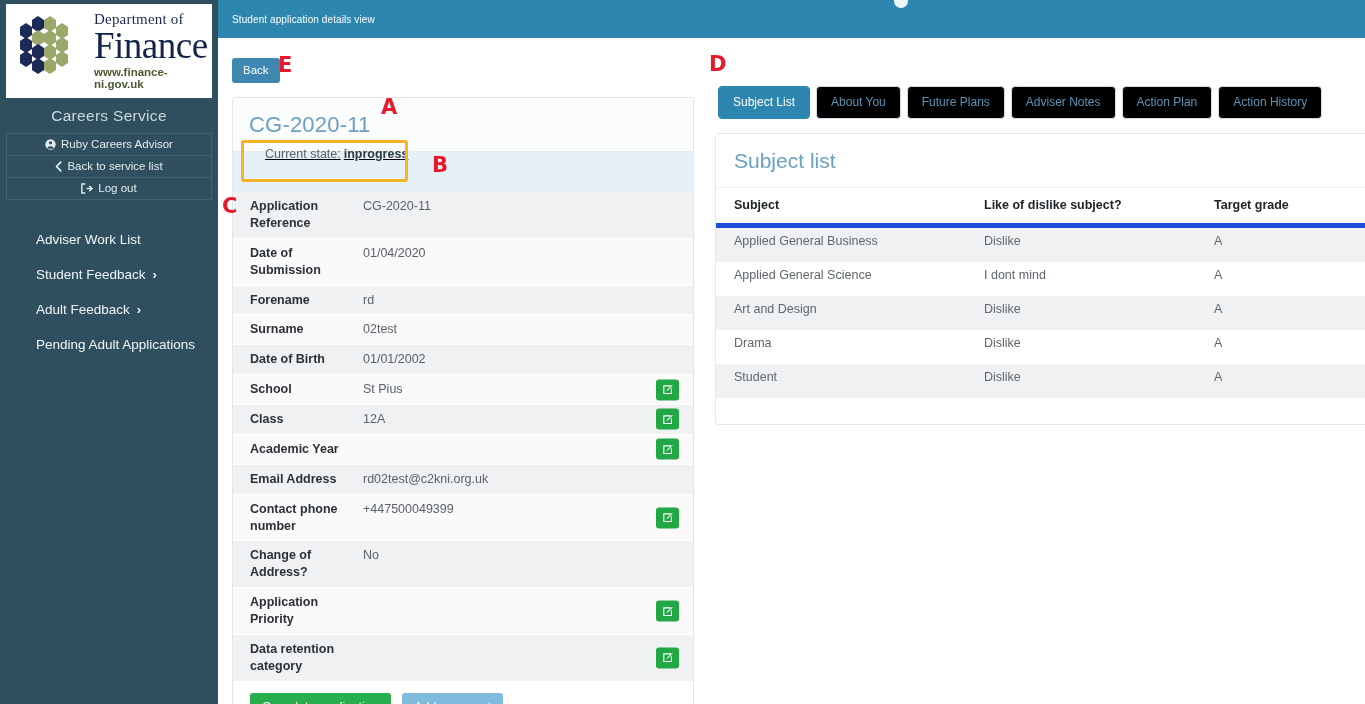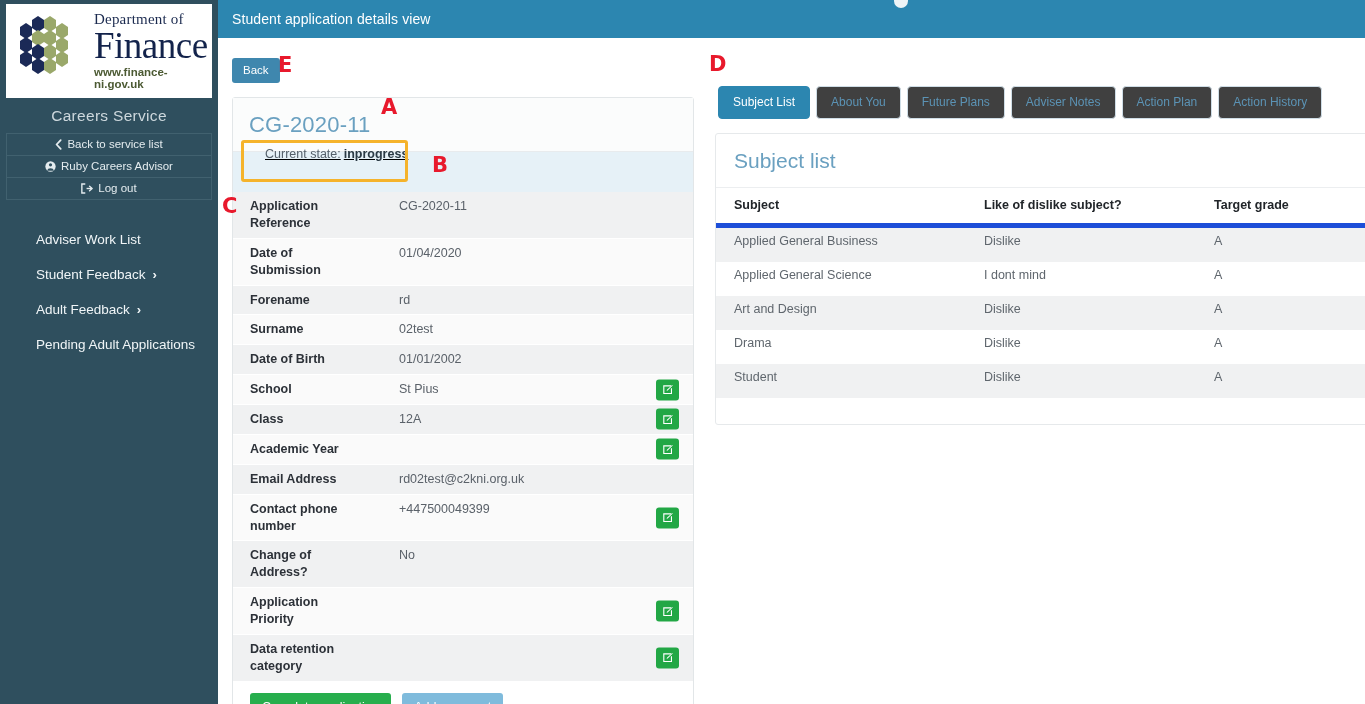--- a/index.html
+++ b/index.html
@@ -67,21 +67,21 @@
   .nav-item .chev { font-size: 13px; font-weight: 700; }
 
   
   .topbar {
     position: absolute; left: 218px; top: 0;
     width: 1147px; height: 38px;
     background: #2c86b0;
     display: flex; align-items: center;
   }
   .topbar-title {
-    color: #ffffff; font-size: 14px; padding-left: 14px; letter-spacing: .1px;
+    color: #ffffff; font-size: 10px; padding-left: 14px; letter-spacing: .1px;
   }
   .top-dot {
     position: absolute; left: 676px; top: -6px;
     width: 14px; height: 14px; border-radius: 50%;
     background: #eef4f7;
   }
 
   
   .left-col {
     position: absolute; left: 228px; top: 44px;
@@ -124,21 +124,20 @@
     padding: 0 14px; height: 40px;
     display: flex; align-items: center;
   }
   .state-box b { color: #2b3a44; font-weight: 700; margin-left: 3px; }
 
   
   .detail-row {
     display: flex; align-items: stretch;
     min-height: 24px; position: relative;
     border-bottom: 1px solid #ffffff;
-    gap: 36px;
   }
   .detail-row.alt { background: #f0f1f2; }
   .detail-row.plain { background: #fafafa; }
   .dt {
     width: 130px; flex: 0 0 130px;
     font-size: 12.5px; font-weight: 700; color: #2c3138;
     padding: 6px 4px 6px 17px; line-height: 1.35;
   }
   .dd {
     flex: 1; font-size: 12.5px; color: #5a6169;
@@ -168,21 +167,21 @@
   
   .right-col {
     position: absolute; left: 710px; top: 38px;
     width: 655px; height: 666px;
   }
   .tabs {
     display: flex; gap: 6px; padding: 48px 0 0 8px;
   }
   .tab {
     font-size: 12px; color: #5b93b5;
-    border: 1px solid #cfdde6; background: #404040;
+    border: 1px solid #cfdde6; background: #000000;
     border-radius: 4px; padding: 8px 14px 9px 14px;
     cursor: pointer; white-space: nowrap;
   }
   .tab.active {
     background: #2c86b0; color: #ffffff; border-color: #2c86b0;
   }
   .right-card {
     margin: 14px 0 0 5px;
     width: 700px;
     background: #ffffff;
@@ -254,32 +253,32 @@
         <div class="logo-dept">Department of</div>
         <div class="logo-fin">Finance</div>
         <div class="logo-url">www.finance-ni.gov.uk</div>
       </div>
     </div>
 
     <div class="careers-title">Careers Service</div>
 
     <div class="user-rows">
       <div class="user-row">
-        <svg width="7" height="11" viewBox="0 0 8 12">
-          <path d="M6.5 1 L1.8 6 L6.5 11" stroke="#e4ecef" stroke-width="2" fill="none" stroke-linecap="round" stroke-linejoin="round"></path>
-        </svg>
-        <span>Back to service list</span>
-      </div>
-      <div class="user-row">
         <svg width="11" height="11" viewBox="0 0 16 16">
           <circle cx="8" cy="8" r="7.5" fill="#e4ecef"></circle>
           <circle cx="8" cy="5.6" r="2.3" fill="#2f4f5e"></circle>
           <path d="M2.8 14 A5.5 5 0 0 1 13.2 14 Z" fill="#2f4f5e"></path>
         </svg>
         <span>Ruby Careers Advisor</span>
+      </div>
+      <div class="user-row">
+        <svg width="7" height="11" viewBox="0 0 8 12">
+          <path d="M6.5 1 L1.8 6 L6.5 11" stroke="#e4ecef" stroke-width="2" fill="none" stroke-linecap="round" stroke-linejoin="round"></path>
+        </svg>
+        <span>Back to service list</span>
       </div>
       <div class="user-row">
         <svg width="12" height="11" viewBox="0 0 14 12">
           <path d="M5 0.8 H1 V11.2 H5" stroke="#e4ecef" stroke-width="1.6" fill="none"></path>
           <path d="M6.5 6 H12.5" stroke="#e4ecef" stroke-width="1.6" fill="none"></path>
           <path d="M10 3.3 L13 6 L10 8.7" stroke="#e4ecef" stroke-width="1.6" fill="none" stroke-linecap="round" stroke-linejoin="round"></path>
         </svg>
         <span>Log out</span>
       </div>
     </div>

